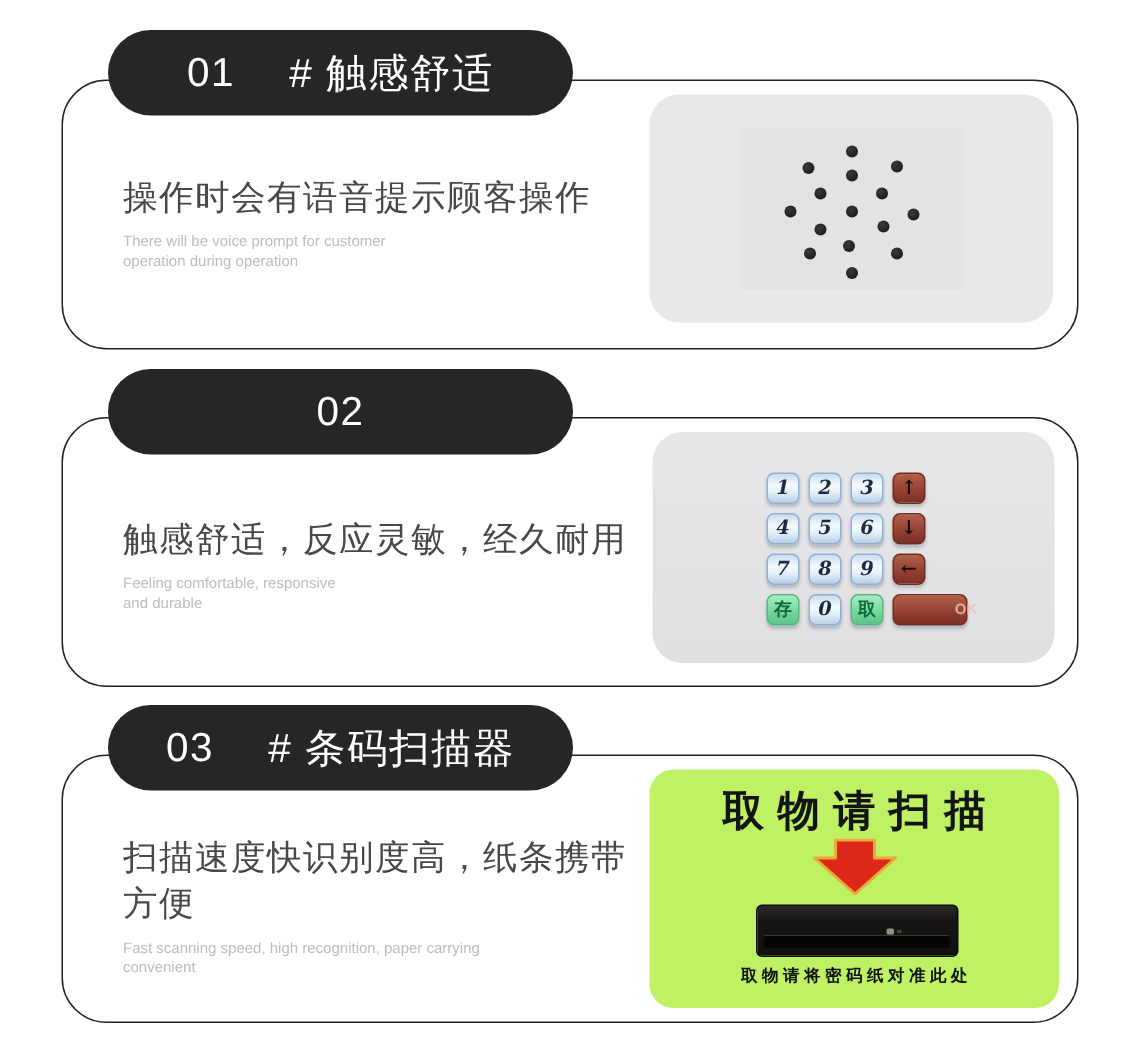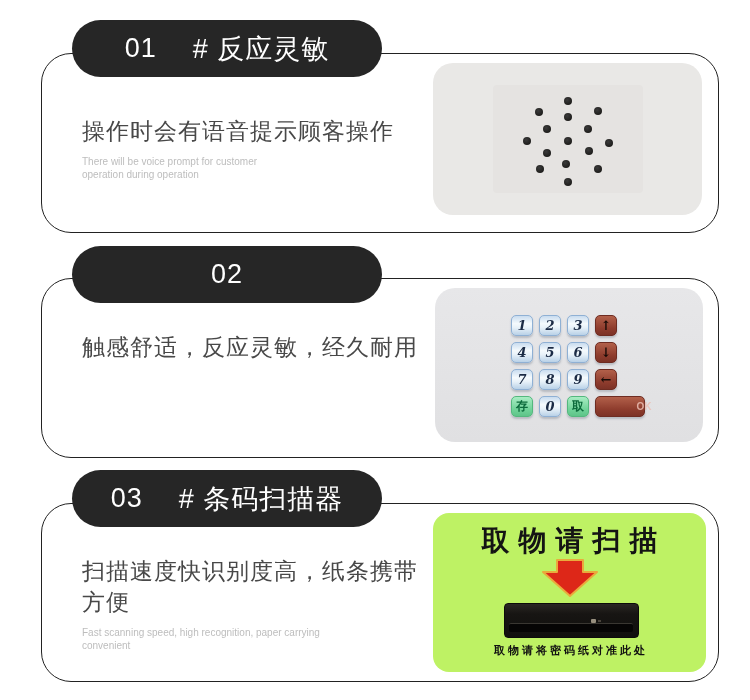--- a/index.html
+++ b/index.html
@@ -59,21 +59,21 @@
         font-size:11px;font-weight:700;color:#111;letter-spacing:3px;text-indent:3px;}
 </style>
 </head>
 <body>
 
 <div class="page">
 
   <div class="card" style="top:53px;"></div>
   <div class="pill" style="top:20px;">
     <span class="num">01</span>
-    <span class="ttl"># 反应灵敏</span>
+    <span class="ttl"># 触感舒适</span>
   </div>
   <div class="desc" style="top:116px;width:340px;">
     <div class="zh">操作时会有语音提示顾客操作</div>
     <div class="en">There will be voice prompt for customer
 operation during operation</div>
   </div>
   <div class="photo speaker-panel">
     <div class="speaker-plate"></div>
     <div>
         <div class="hole" style="left: 130.5px; top: 34px;"></div>
@@ -91,22 +91,24 @@
         <div class="hole" style="left: 102.5px; top: 102px;"></div>
         <div class="hole" style="left: 160.5px; top: 102px;"></div>
         <div class="hole" style="left: 130.5px; top: 115px;"></div>
       </div>
   </div>
 
   <div class="card" style="top:278px;"></div>
   <div class="pill" style="top:246px;">
     <span class="num">02</span>
   </div>
-  <div class="desc" style="top:332px;width:360px;">
+  <div class="desc" style="top:344px;width:360px;">
     <div class="zh">触感舒适，反应灵敏，经久耐用</div>
+    <div class="en">Feeling comfortable, responsive
+and durable</div>
   </div>
   <div class="photo keypad-panel">
     <div class="keypad-grid">
         <div class="key num">1</div>
         <div class="key num">2</div>
         <div class="key num">3</div>
         <div class="key red">↑</div>
         <div class="key num">4</div>
         <div class="key num">5</div>
         <div class="key num">6</div>

